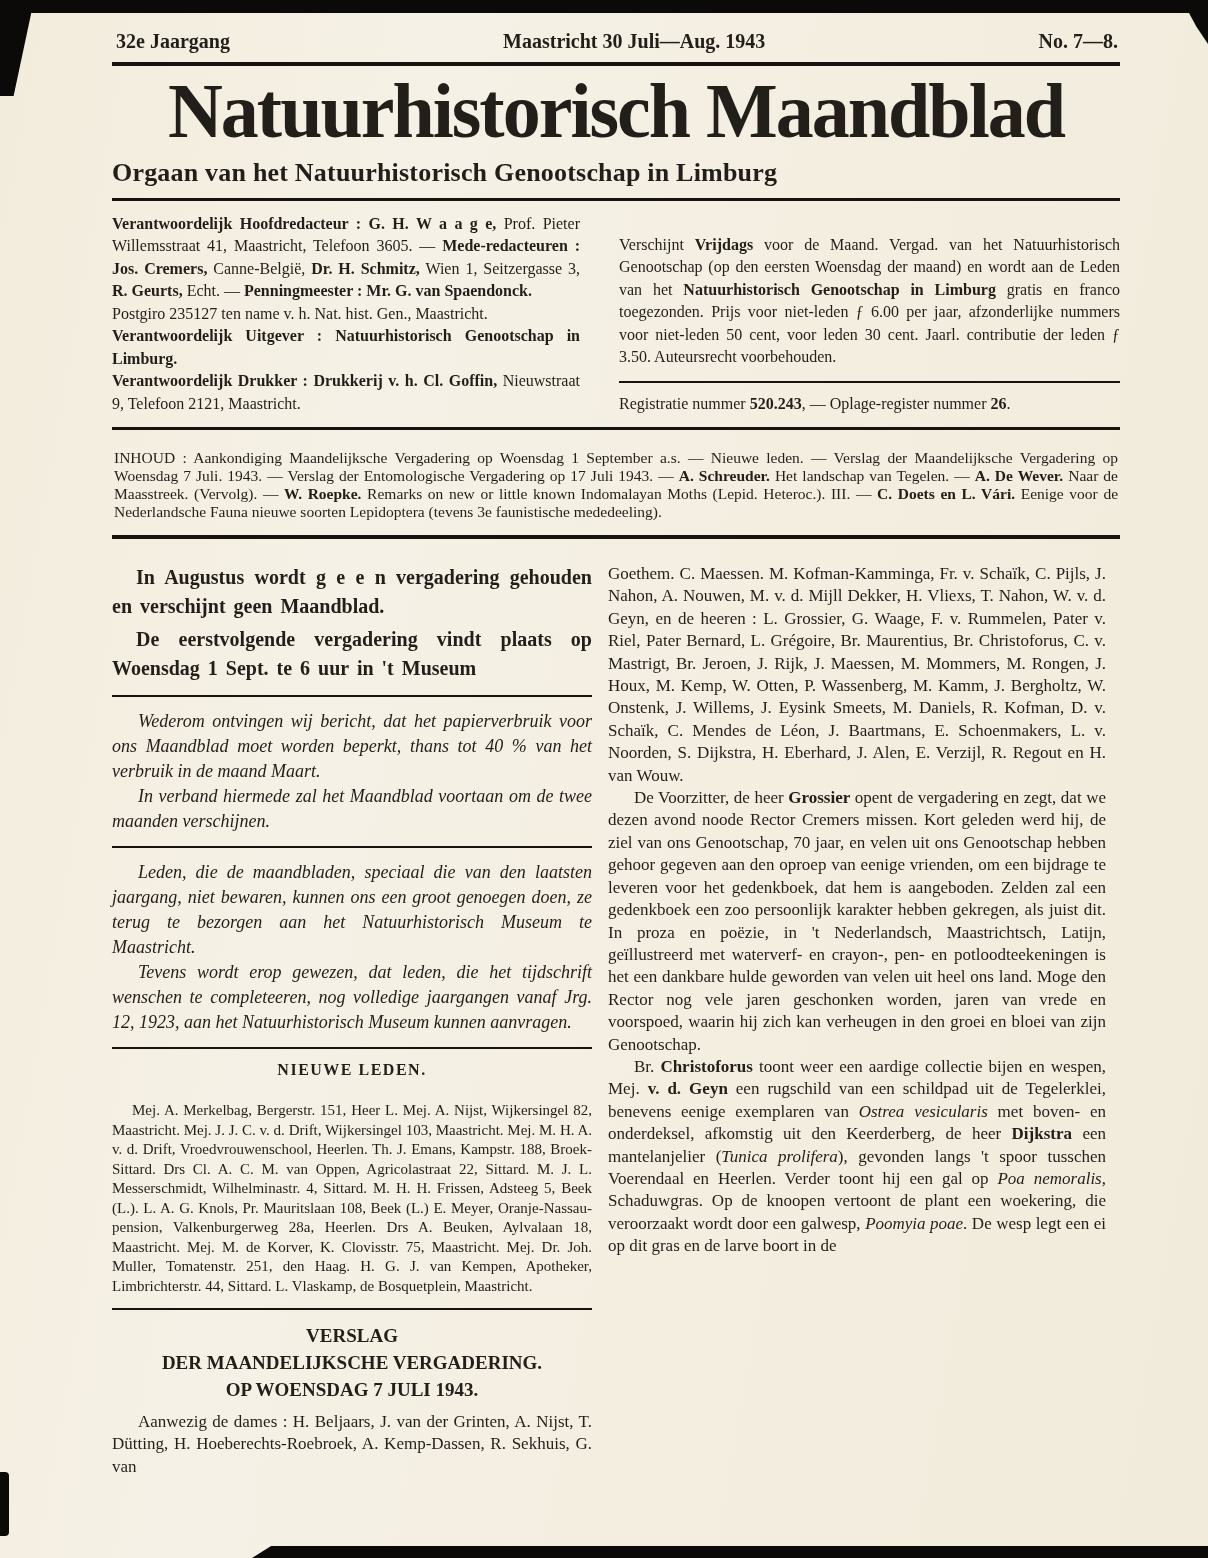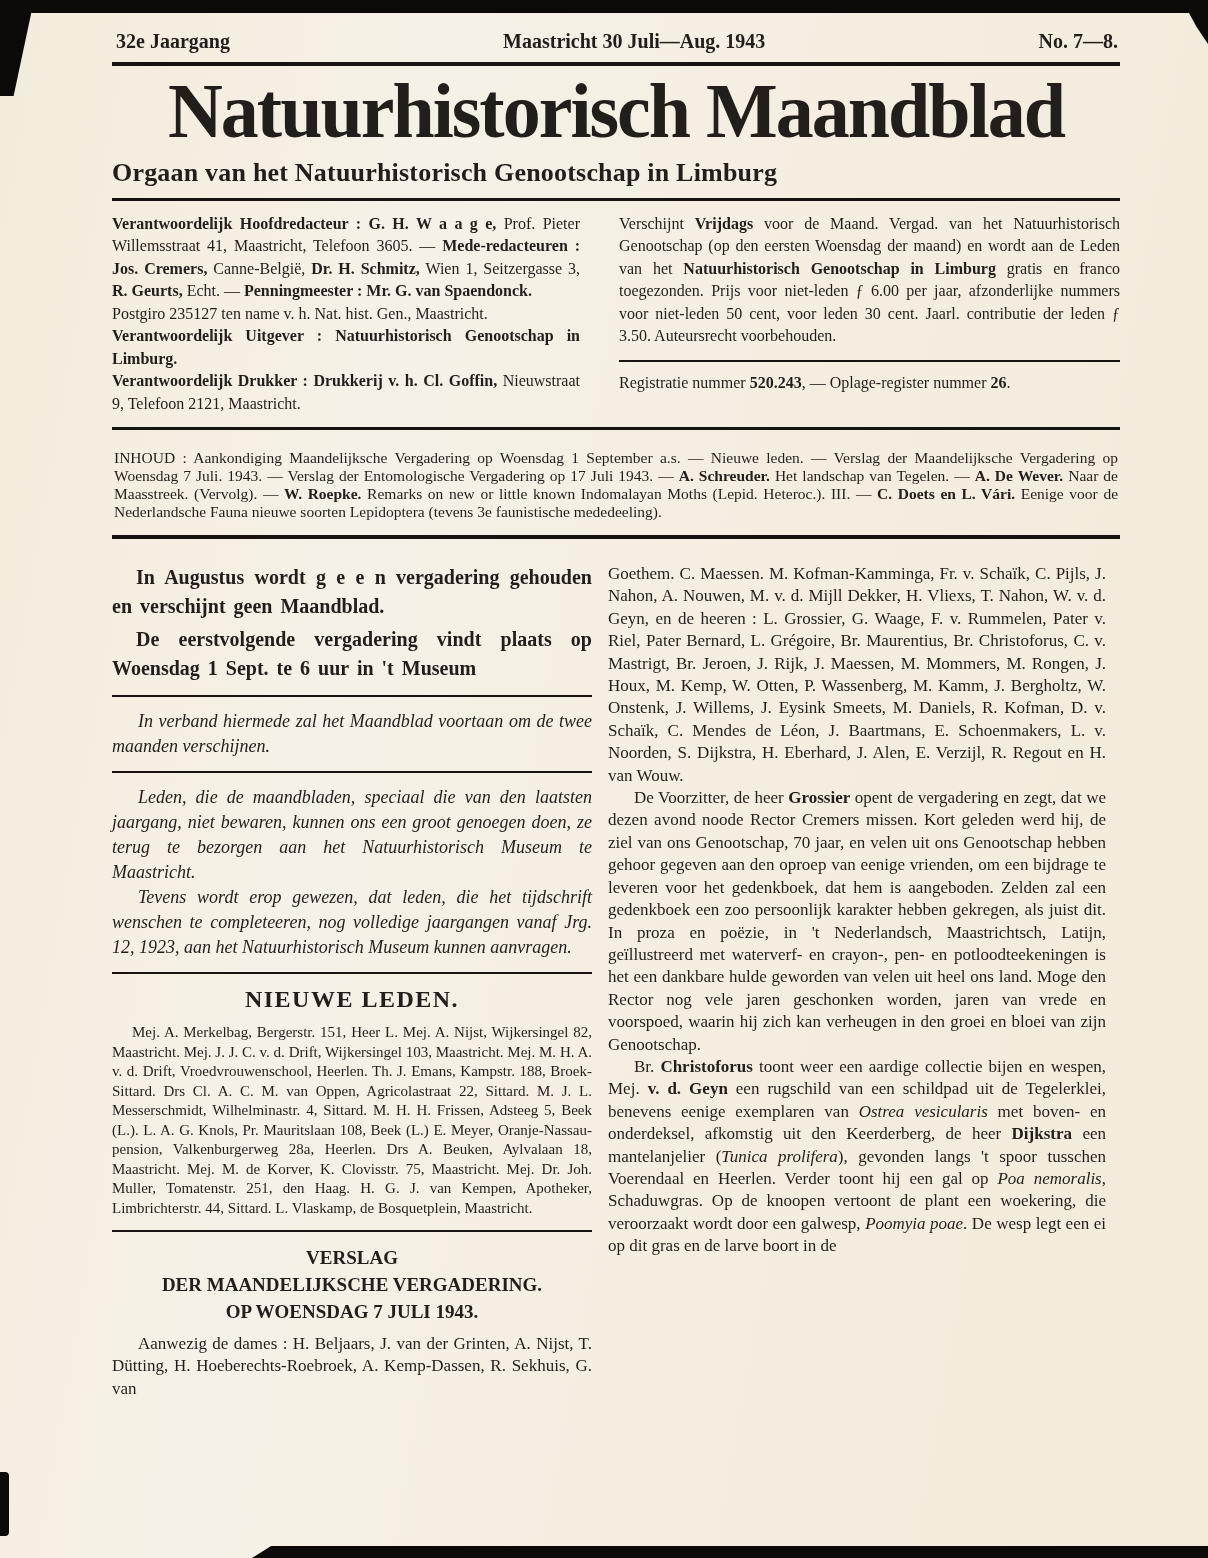--- a/index.html
+++ b/index.html
@@ -27,42 +27,42 @@
     font-weight:bold;font-size:20px;padding:0 2px 0 4px;text-align:right;}
   .rule{border:0;border-top:3px solid #17130e;margin:0;}
   .rule-heavy{border-top-width:4px;}
   .rule-thin{border-top-width:2px;}
   .header-rule{margin-top:9px;}
 
   h1.title{margin:4px 0 0;text-align:center;font-size:76px;line-height:1.02;
     font-weight:bold;letter-spacing:-2px;transform:scaleY(1.04);transform-origin:top;}
   h2.subtitle{margin:10px 0 10px;text-align:left;font-size:26px;font-weight:bold;letter-spacing:0.2px;}
 
-  .masthead{display:flex;align-items:flex-start;padding:12px 0 12px;font-size:16px;line-height:22.5px;text-align:justify;}
+  .masthead{display:flex;align-items:flex-end;padding:12px 0 12px;font-size:16px;line-height:22.5px;text-align:justify;}
   .m-left{width:468px;padding-right:14px;}
   .m-right{flex:1;padding-left:18px;}
   .m-divider{width:3px;border-left:2px solid #17130e;border-right:2px solid #17130e;}
   .masthead p{margin:0;}
   .m-right .rule{margin:12px 0 10px;}
 
   .inhoud{margin:0;padding:19px 2px 14px;font-size:15.5px;line-height:18px;text-align:justify;}
 
   .columns{display:flex;gap:16px;padding-top:24px;}
   .col-left{width:480px;}
   .col-right{width:498px;}
 
   p{margin:0;}
   .rt-b{font-weight:bold;}
   .rt-i{font-style:italic;}
 
   .notice{font-size:20px;line-height:29px;font-weight:bold;text-align:justify;
     text-indent:24px;word-spacing:3px;margin-bottom:4px;}
   .col-rule{border-top:2.5px solid #17130e;margin:12px 0;}
   .ital{font-style:italic;font-size:18px;line-height:25px;text-align:justify;text-indent:26px;}
-  .section-h{margin:8px 0 10px;text-align:center;font-size:24px;font-weight:bold;letter-spacing:1.5px;}
+  .section-h{margin:8px 0 22px;text-align:center;font-size:16px;font-weight:bold;letter-spacing:1.5px;}
   .small-text{font-size:15px;line-height:19.5px;text-align:justify;text-indent:20px;}
   .verslag-h{margin:12px 0 8px;text-align:center;font-size:19px;font-weight:bold;line-height:27px;}
   .verslag-h div{margin:0;}
   .body-text{font-size:17px;line-height:22.4px;text-align:justify;}
   .indent{text-indent:26px;}
 </style>
 </head>
 <body>
 
 <div class="page">
@@ -105,20 +105,21 @@
     <p class="inhoud"><span>INHOUD : Aankondiging Maandelijksche Vergadering op Woensdag 1 September a.s. — Nieuwe leden. — Verslag der Maandelijksche Vergadering op Woensdag 7 Juli. 1943. — Verslag der Entomologische Vergadering op 17 Juli 1943. — </span><span class="rt-b">A. Schreuder.</span><span> Het landschap van Tegelen. — </span><span class="rt-b">A. De Wever.</span><span> Naar de Maasstreek. (Vervolg). — </span><span class="rt-b">W. Roepke.</span><span> Remarks on new or little known Indomalayan Moths (Lepid. Heteroc.). III. — </span><span class="rt-b">C. Doets en L. Vári.</span><span> Eenige voor de Nederlandsche Fauna nieuwe soorten Lepidoptera (tevens 3e faunistische mededeeling).</span></p>
     <div class="rule rule-heavy"></div>
 
     <div class="columns">
 
       <div class="col-left">
         <p class="notice">In Augustus wordt g e e n vergadering gehouden en verschijnt geen Maandblad.</p>
         <p class="notice">De eerstvolgende vergadering vindt plaats op Woensdag 1 Sept. te 6 uur in 't Museum</p>
         <div class="col-rule"></div>
 
+        <p class="ital">Wederom ontvingen wij bericht, dat het papierverbruik voor ons Maandblad moet worden beperkt, thans tot 40 % van het verbruik in de maand Maart.</p>
         <p class="ital">In verband hiermede zal het Maandblad voortaan om de twee maanden verschijnen.</p>
         <div class="col-rule"></div>
 
         <p class="ital">Leden, die de maandbladen, speciaal die van den laatsten jaargang, niet bewaren, kunnen ons een groot genoegen doen, ze terug te bezorgen aan het Natuurhistorisch Museum te Maastricht.</p>
         <p class="ital">Tevens wordt erop gewezen, dat leden, die het tijdschrift wenschen te completeeren, nog volledige jaargangen vanaf Jrg. 12, 1923, aan het Natuurhistorisch Museum kunnen aanvragen.</p>
         <div class="col-rule"></div>
 
         <h3 class="section-h">NIEUWE LEDEN.</h3>
         <p class="small-text">Mej. A. Merkelbag, Bergerstr. 151, Heer L. Mej. A. Nijst, Wijkersingel 82, Maastricht. Mej. J. J. C. v. d. Drift, Wijkersingel 103, Maastricht. Mej. M. H. A. v. d. Drift, Vroedvrouwenschool, Heerlen. Th. J. Emans, Kampstr. 188, Broek-Sittard. Drs Cl. A. C. M. van Oppen, Agricolastraat 22, Sittard. M. J. L. Messerschmidt, Wilhelminastr. 4, Sittard. M. H. H. Frissen, Adsteeg 5, Beek (L.). L. A. G. Knols, Pr. Mauritslaan 108, Beek (L.) E. Meyer, Oranje-Nassau-pension, Valkenburgerweg 28a, Heerlen. Drs A. Beuken, Aylvalaan 18, Maastricht. Mej. M. de Korver, K. Clovisstr. 75, Maastricht. Mej. Dr. Joh. Muller, Tomatenstr. 251, den Haag. H. G. J. van Kempen, Apotheker, Limbrichterstr. 44, Sittard. L. Vlaskamp, de Bosquetplein, Maastricht.</p>
         <div class="col-rule"></div>

